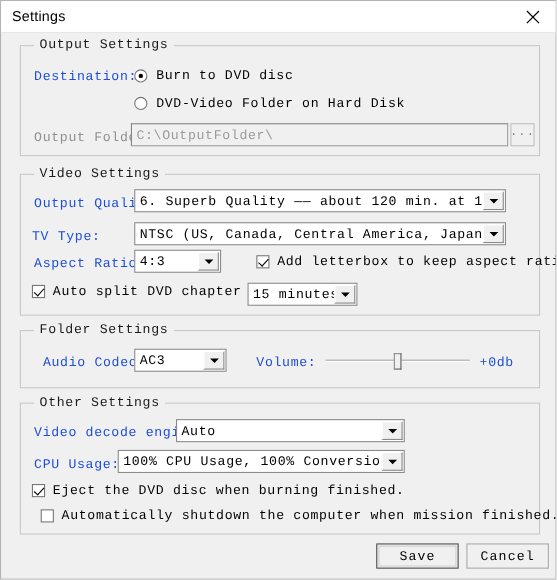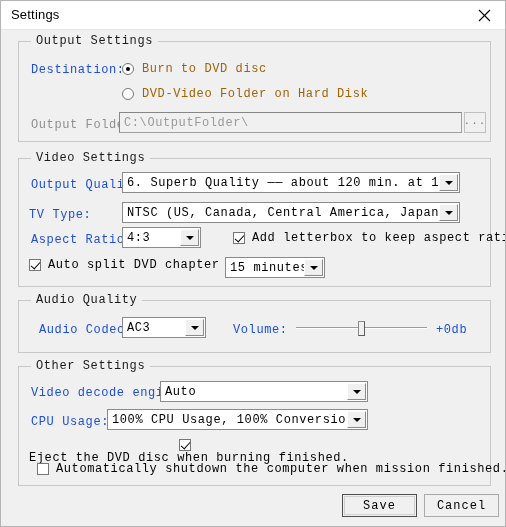--- a/index.html
+++ b/index.html
@@ -103,21 +103,21 @@
   .radio.checked::after {
     content: "";
     position: absolute;
     left: 3px; top: 3px;
     width: 4px; height: 4px;
     border-radius: 50%;
     background: #000000;
   }
   .radio-label {
     font-size: 12px;
-    color: #a16207;
+    color: #000000;
     letter-spacing: 0.6px;
   }
 
   
   .check-row {
     position: absolute;
     display: flex;
     align-items: center;
     white-space: nowrap;
   }
@@ -343,21 +343,21 @@
   </div>
 
   <div class="combo" style="left:224px; top:256px; width:100px; height:21px;">
     <span class="combo-text">15 minutes</span>
     <span class="combo-arrow">
         <i></i>
       </span>
   </div>
 
   <div class="group" style="left:17px; top:299px; width:473px; height:53px;">
-    <div class="group-title">Audio Quality</div>
+    <div class="group-title">Folder Settings</div>
   </div>
 
   <div class="lbl" style="left:38px; top:322px;">Audio Codec:</div>
 
   <div class="combo" style="left:121px; top:316px; width:84px; height:21px;">
     <span class="combo-text">AC3</span>
     <span class="combo-arrow">
         <i></i>
       </span>
   </div>
@@ -386,21 +386,21 @@
 
   <div class="lbl" style="left:30px; top:414px;">CPU Usage:</div>
 
   <div class="combo" style="left:106px; top:408px; width:261px; height:21px;">
     <span class="combo-text">100% CPU Usage,  100% Conversion Speed</span>
     <span class="combo-arrow">
         <i></i>
       </span>
   </div>
 
-  <div class="check-row" style="left:28px; top:438px;flex-direction:column;">
+  <div class="check-row" style="left:28px; top:438px;">
     <span class="checkbox checked"></span>
     <span class="check-label">Eject the DVD disc when burning finished.</span>
   </div>
 
   <div class="check-row" style="left:36px; top:461px;">
     <span class="checkbox"></span>
     <span class="check-label">Automatically shutdown the computer when  mission finished.</span>
   </div>
 
   <div class="dlg-btn default" style="left:341px; top:493px; width:75px; height:23px;">Save</div>

